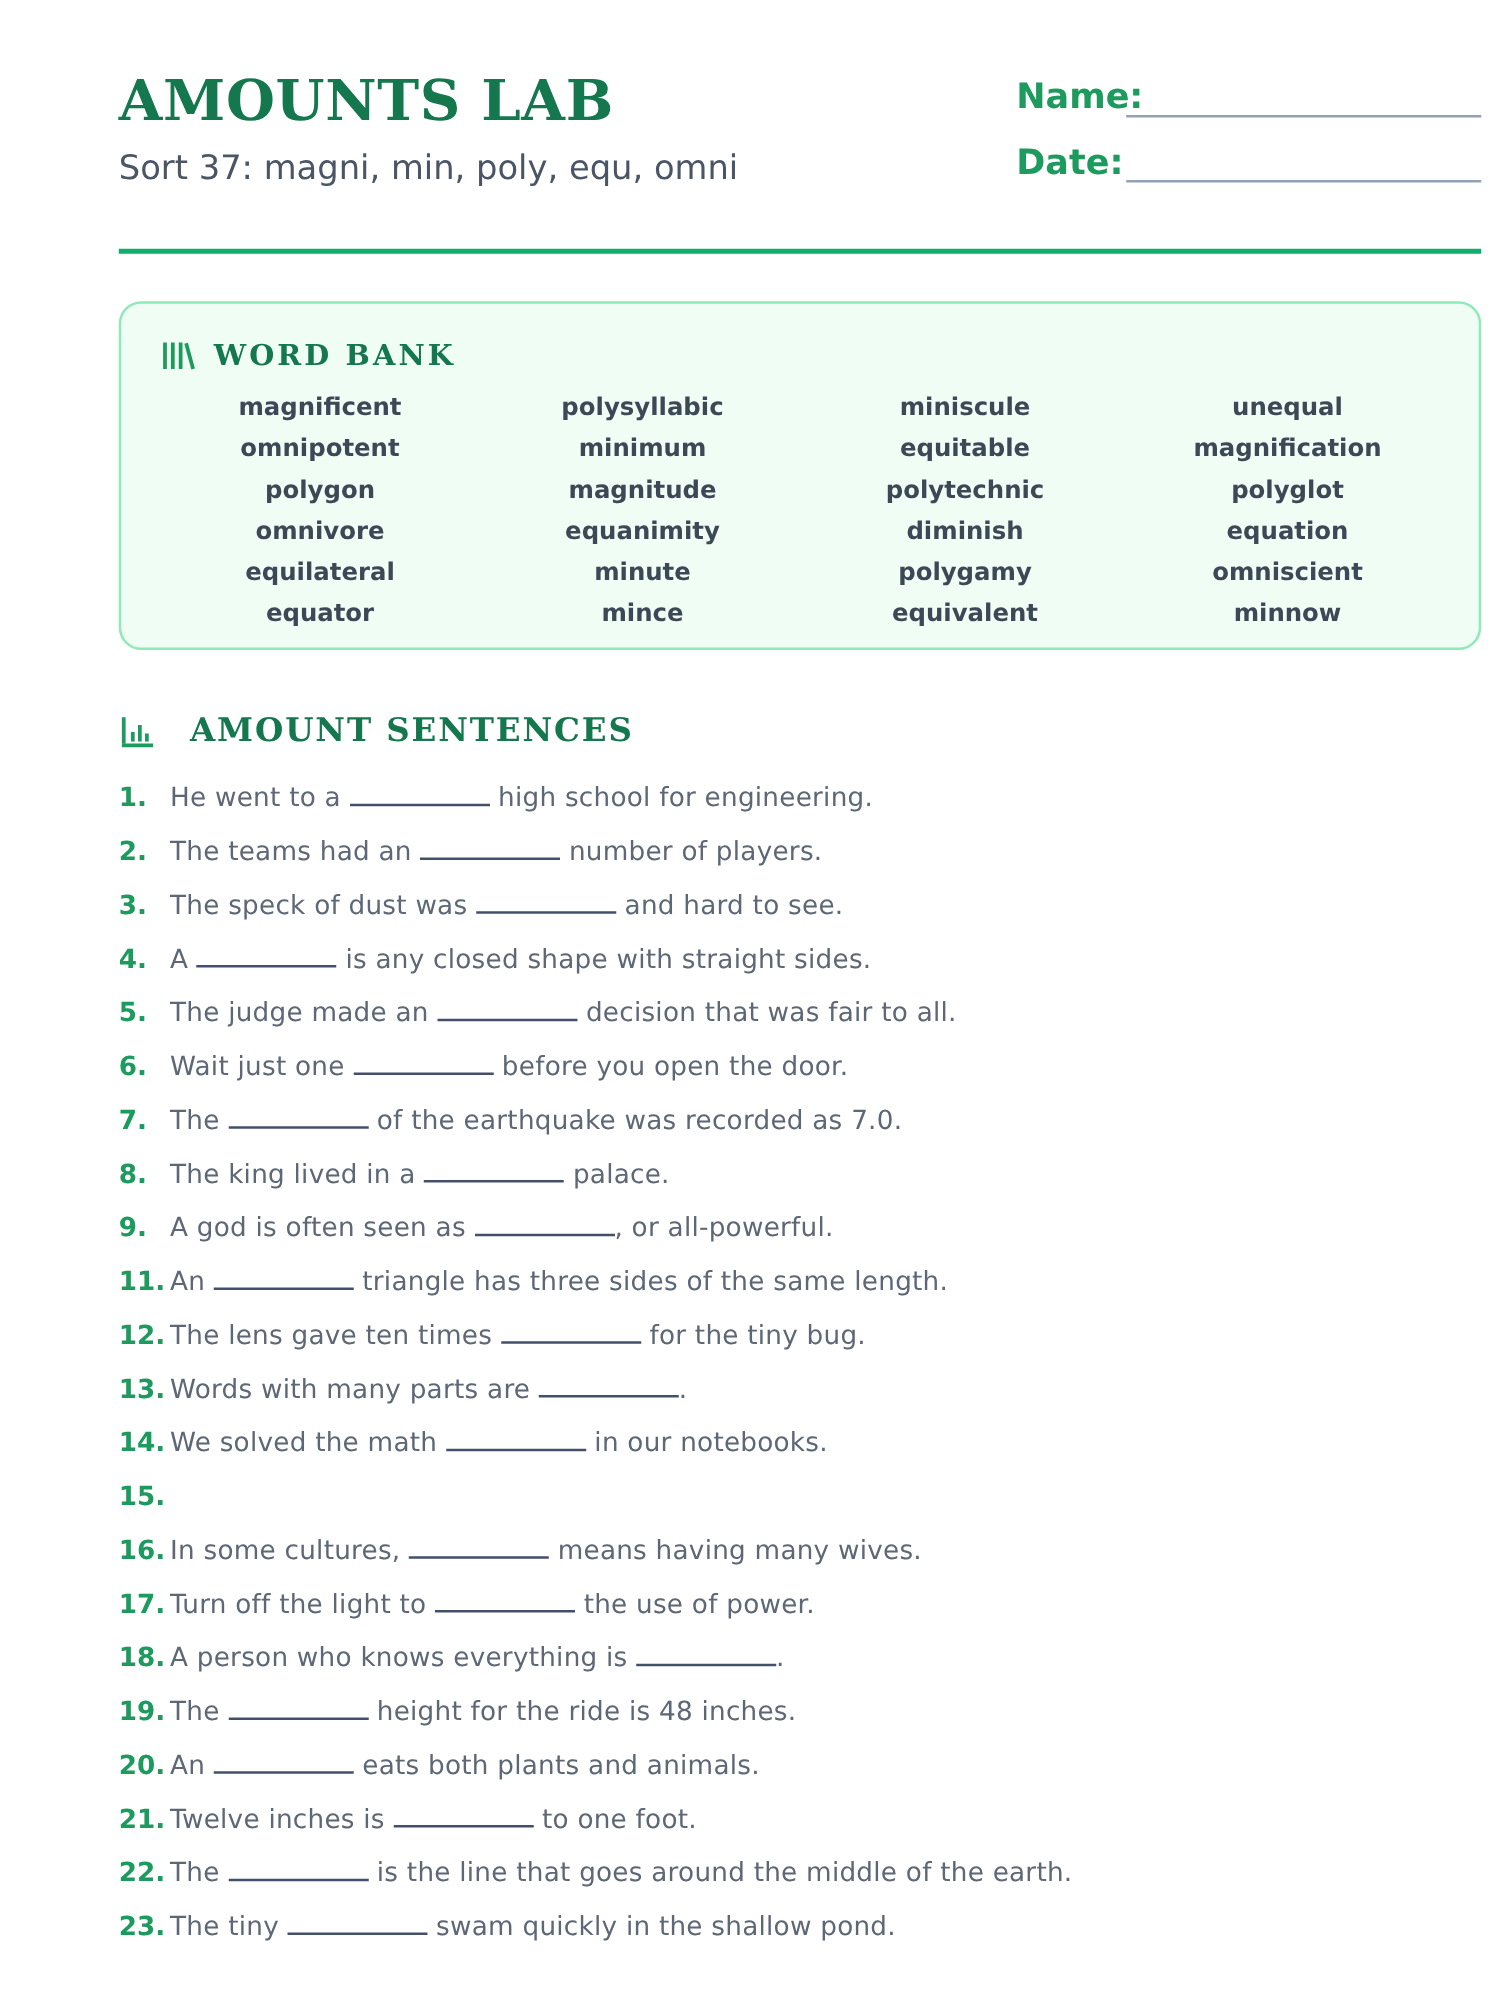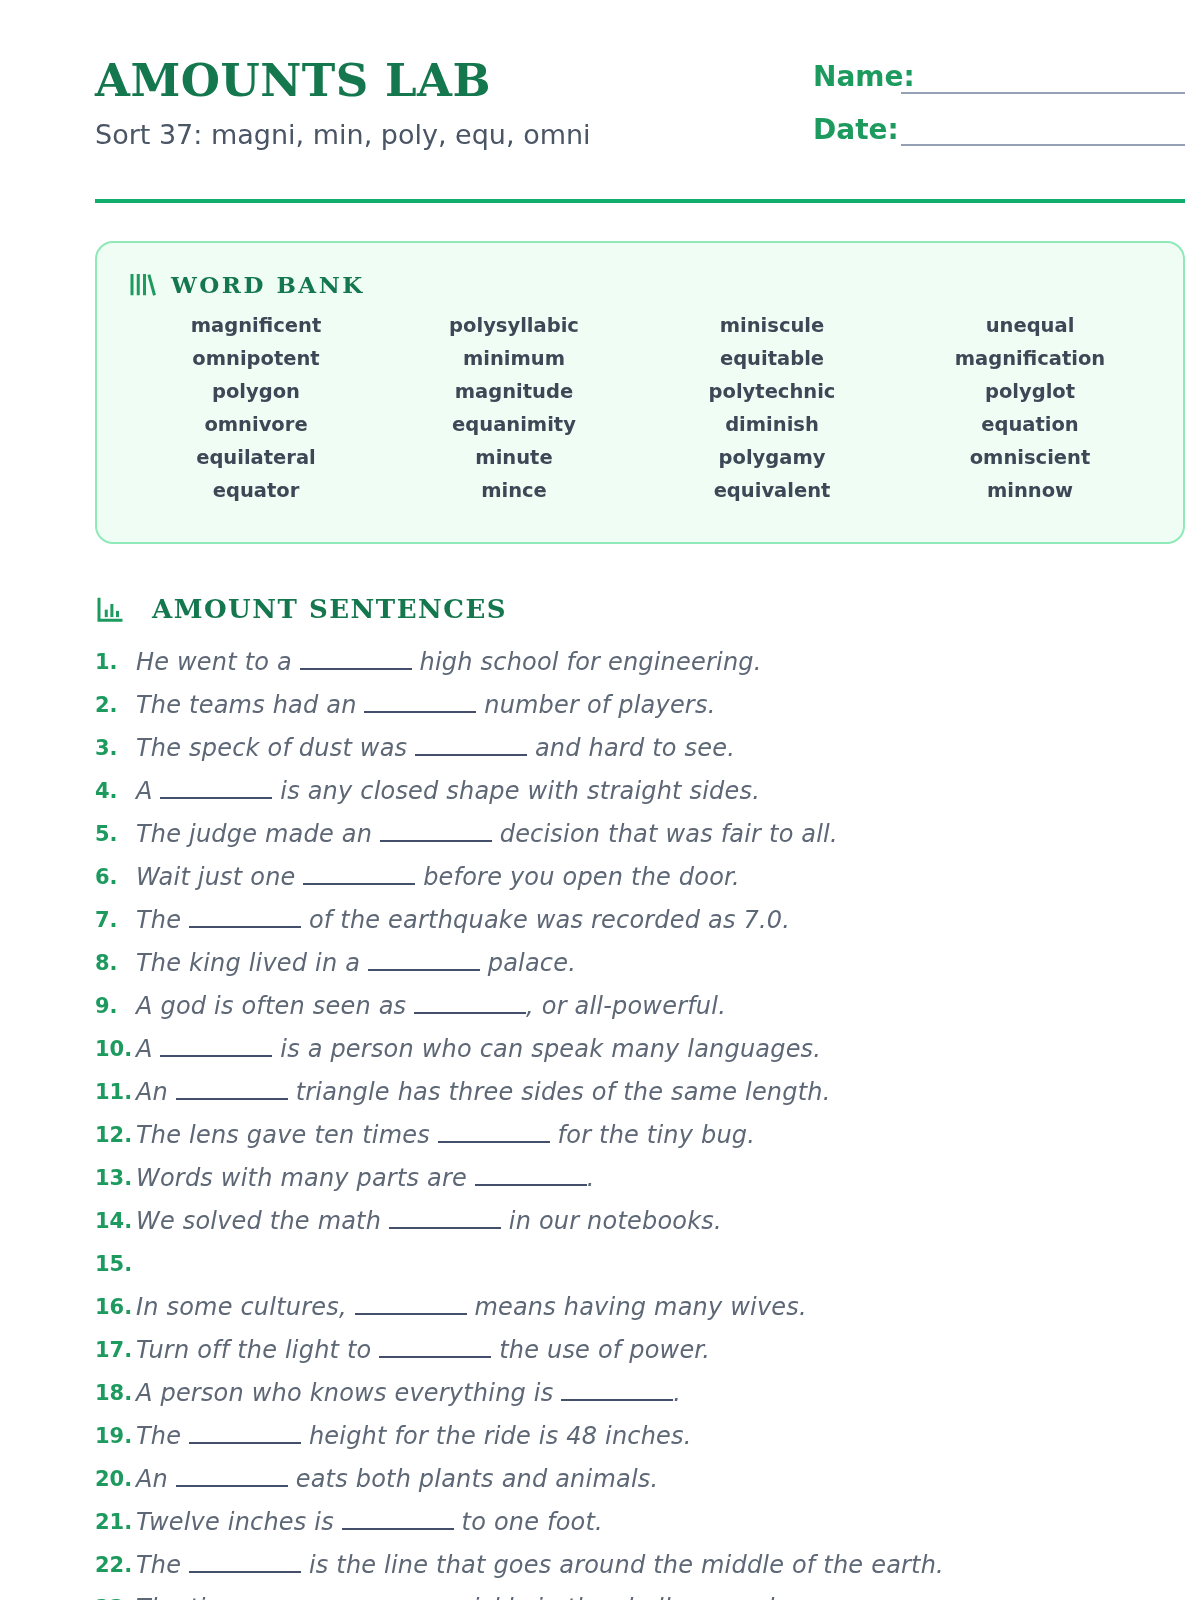--- a/index.html
+++ b/index.html
@@ -33,21 +33,21 @@
   .nd-row{display:flex;align-items:flex-end;margin-bottom:19px;}
   .nd-label{width:88px;font-weight:bold;font-size:28px;color:var(--accent-green);line-height:1.2;}
   .nd-line{flex:1;height:26px;border-bottom:2px solid var(--line-gray);}
 
   .rule{height:4px;background:var(--rule-green);margin-top:34px;border:none;}
 
   
   .word-bank{
     margin-top:38px;background:var(--card-bg);
     border:2px solid var(--card-border);border-radius:18px;
-    padding:26px 24px 40px 30px;
+    padding:26px 24px 16px 30px;
   }
   .wb-header{display:flex;align-items:center;gap:14px;}
   .section-title{
     margin:0;font-family:"DejaVu Serif","Liberation Serif",serif;
     font-weight:bold;color:var(--heading-green);
   }
   .wb-title{font-size:23px;letter-spacing:2.5px;}
   .wb-grid{margin-top:16px;display:grid;grid-template-columns:repeat(4,1fr);row-gap:11px;}
   .wb-word{text-align:center;font-size:19.5px;line-height:22px;color:var(--word-slate);font-weight:bold;}
 
@@ -55,21 +55,21 @@
   .sentences{margin-top:50px;}
   .s-header{display:flex;align-items:center;gap:27px;}
   .s-title{font-size:26px;letter-spacing:1.5px;}
   .sentence-list{list-style:none;margin:26px 0 0 0;padding:0;}
   .sentence-list li{display:flex;margin-bottom:18px;}
   .num{
     flex:0 0 41px;font-weight:bold;font-size:21px;line-height:25px;
     color:var(--accent-green);
   }
   .stext{
-    font-style:italic;font-size:24px;line-height:25px;
+    font-size:21px;line-height:25px;
     color:var(--text-slate);letter-spacing:0.2px;
   }
   .blank{
     display:inline-block;width:112px;height:2px;
     border-bottom:2px solid var(--blank-line);
   }
   .icon{flex:0 0 auto;color:var(--accent-green);}
 </style>
 </head>
 <body>
@@ -175,24 +175,20 @@
         </li>
         <li>
           <span class="num">8.</span>
           <span class="stext">The king lived in a <span class="blank"></span> palace.</span>
         </li>
         <li>
           <span class="num">9.</span>
           <span class="stext">A god is often seen as <span class="blank"></span>, or all-powerful.</span>
         </li>
         <li>
-          <span class="num">10.</span>
-          <span class="stext">A <span class="blank"></span> is a person who can speak many languages.</span>
-        </li>
-        <li>
           <span class="num">11.</span>
           <span class="stext">An <span class="blank"></span> triangle has three sides of the same length.</span>
         </li>
         <li>
           <span class="num">12.</span>
           <span class="stext">The lens gave ten times <span class="blank"></span> for the tiny bug.</span>
         </li>
         <li>
           <span class="num">13.</span>
           <span class="stext">Words with many parts are <span class="blank"></span>.</span>

